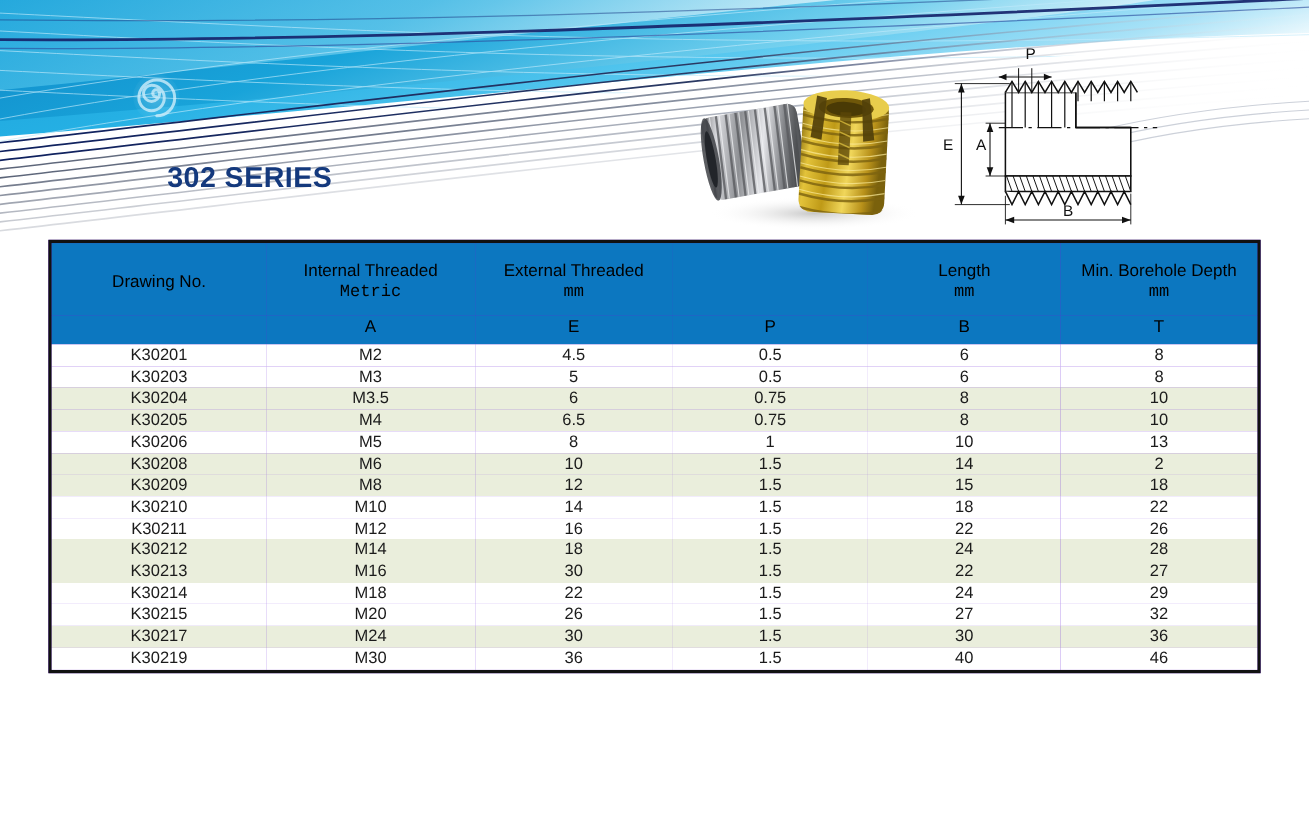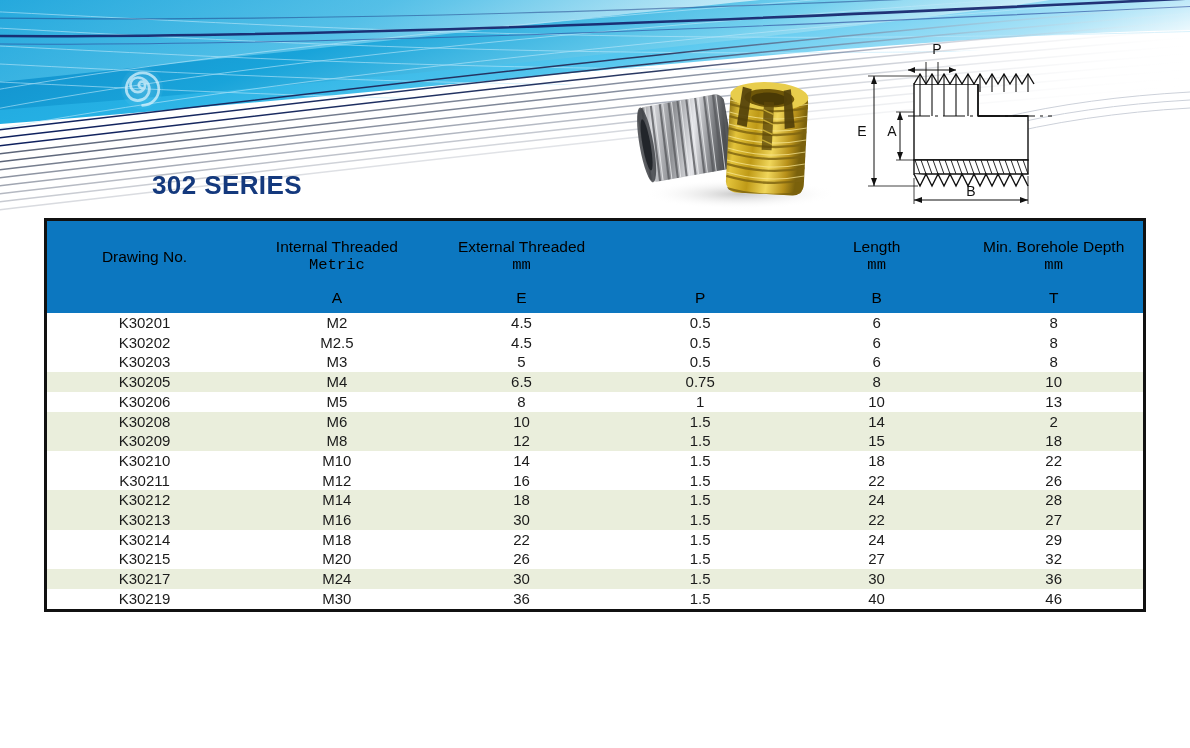--- a/index.html
+++ b/index.html
@@ -22,21 +22,20 @@
   
   .series-title{
     position:absolute;
     left:152px;top:146px;
     font-size:26px;
     font-weight:bold;
     color:#14397d;
     letter-spacing:0.4px;
     font-family:"Liberation Sans", sans-serif;
     white-space:nowrap;
-    margin-top:24px;
   }
 
   
   .product-photo{
     position:absolute;left:636px;top:72px;width:224px;height:138px;
     overflow:hidden;
   }
   .product-photo svg{display:block;}
 
   
@@ -443,36 +442,36 @@
     <tbody id="spec-body">
         <tr class="plain">
           <td>K30201</td>
           <td>M2</td>
           <td>4.5</td>
           <td>0.5</td>
           <td>6</td>
           <td>8</td>
         </tr>
         <tr class="plain">
-          <td>K30202</td>
-          <td>M2.5</td>
-          <td>4.5</td>
-          <td>0.5</td>
-          <td>6</td>
-          <td>8</td>
-        </tr>
-        <tr class="plain">
           <td>K30203</td>
           <td>M3</td>
           <td>5</td>
           <td>0.5</td>
           <td>6</td>
           <td>8</td>
         </tr>
         <tr class="alt">
+          <td>K30204</td>
+          <td>M3.5</td>
+          <td>6</td>
+          <td>0.75</td>
+          <td>8</td>
+          <td>10</td>
+        </tr>
+        <tr class="alt">
           <td>K30205</td>
           <td>M4</td>
           <td>6.5</td>
           <td>0.75</td>
           <td>8</td>
           <td>10</td>
         </tr>
         <tr class="plain">
           <td>K30206</td>
           <td>M5</td>

